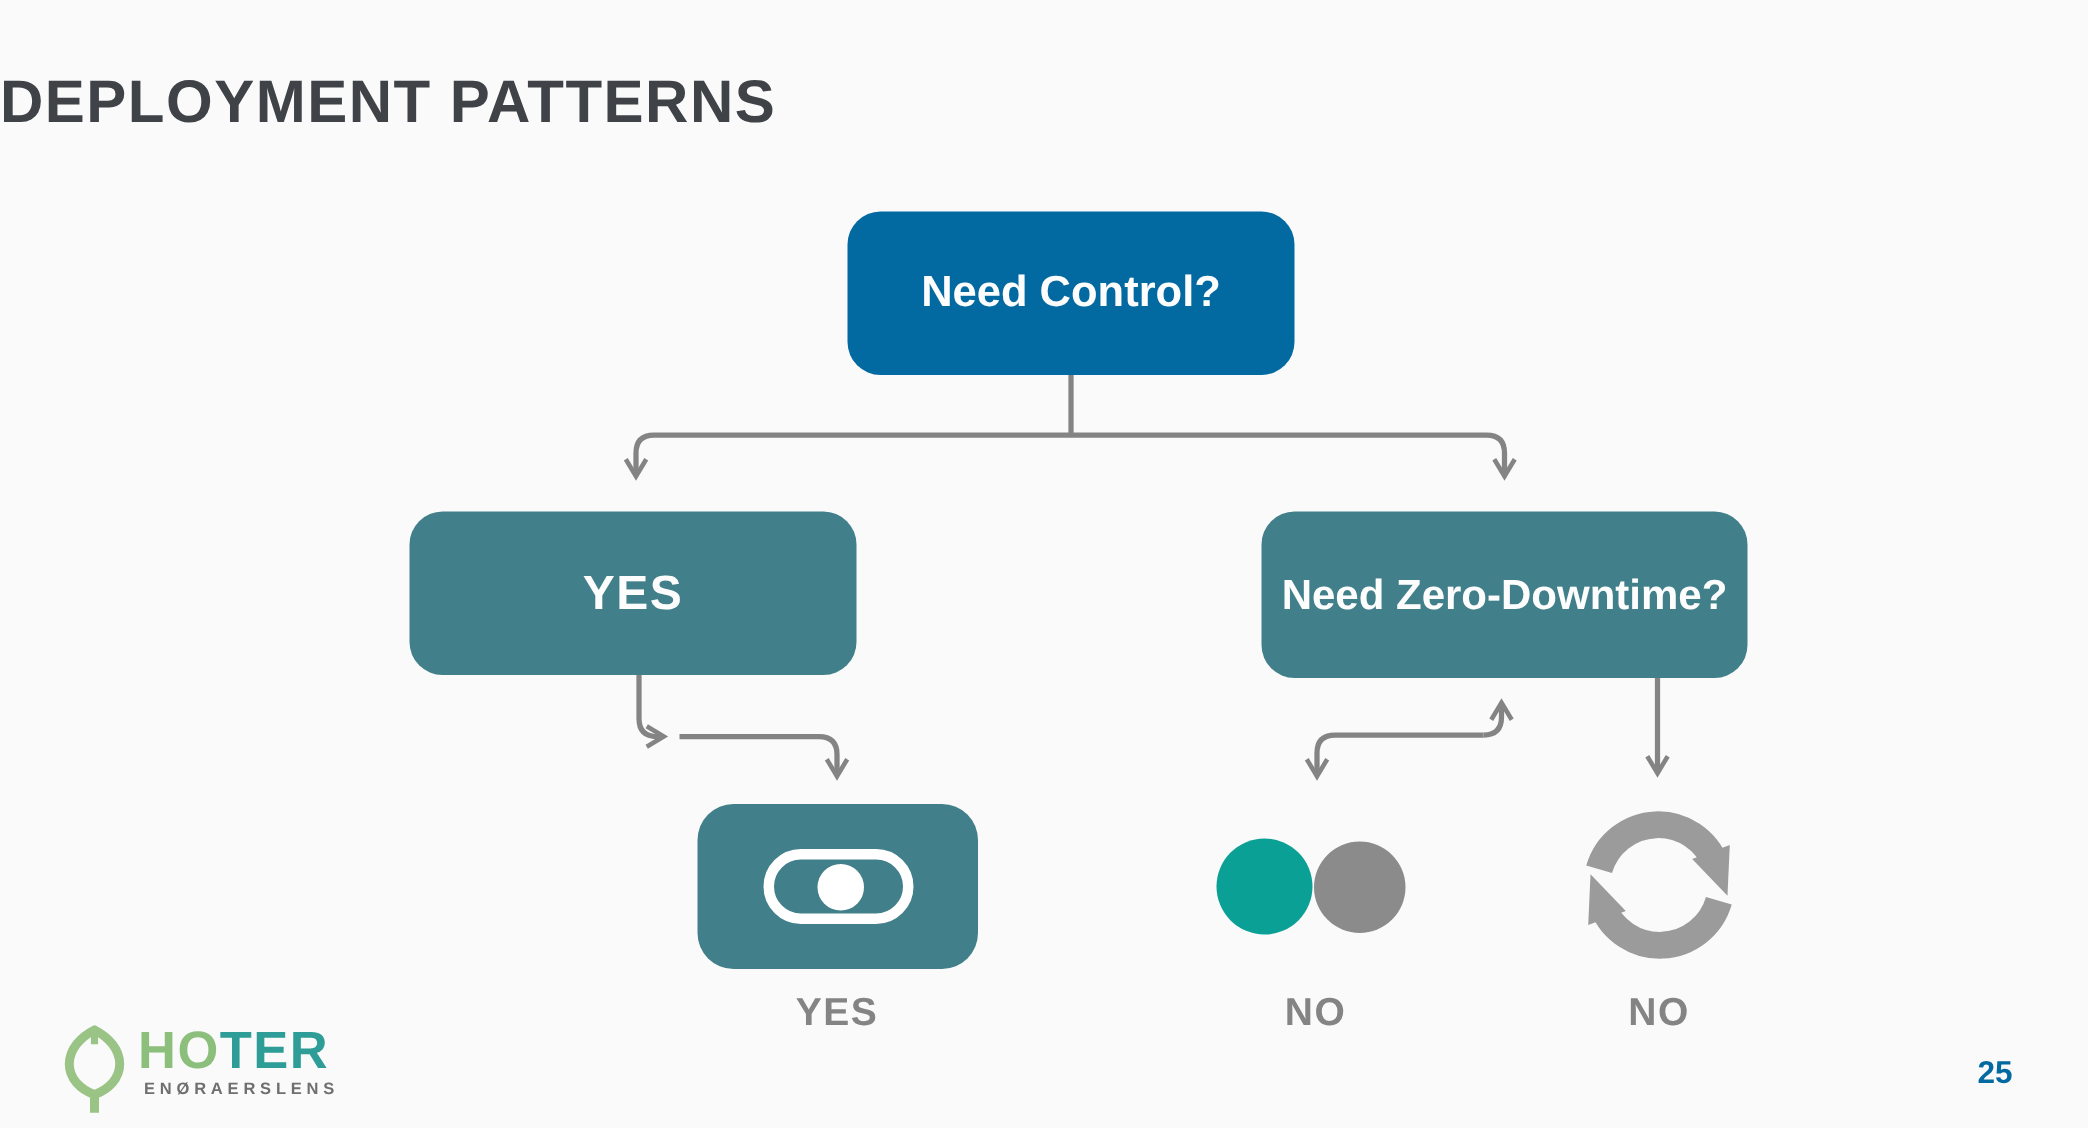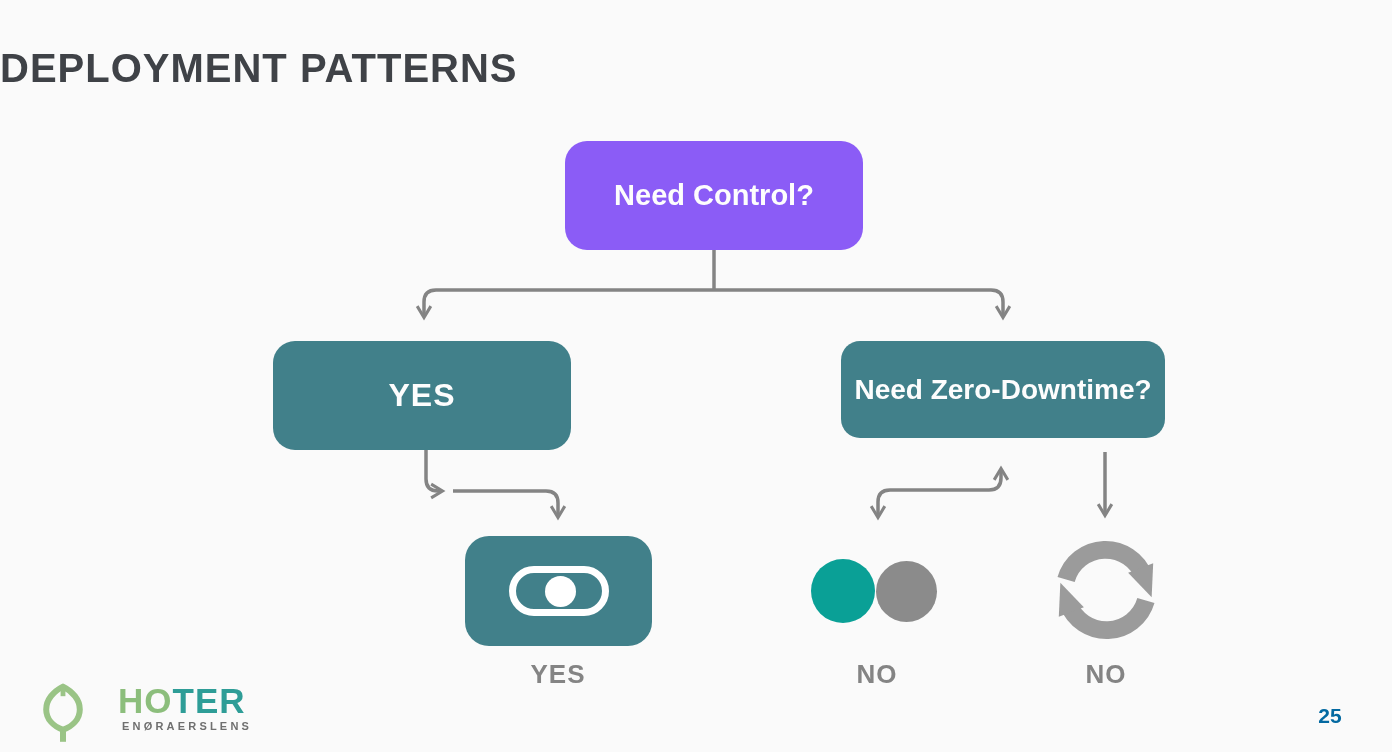--- a/index.html
+++ b/index.html
@@ -30,34 +30,33 @@
     display: flex;
     align-items: center;
     justify-content: center;
     border-radius: 22px;
     color: #FDFDFD;
     font-weight: 700;
     text-align: center;
   }
   .node-root {
     left: 565px; top: 141px; width: 298px; height: 109px;
-    background: #8b5cf6;
+    background: #0369a1;
     font-size: 29px;
   }
   .node-yes {
     left: 273px; top: 341px; width: 298px; height: 109px;
     background: #41808A;
     font-size: 32px;
     letter-spacing: 1px;
   }
   .node-zdt {
-    left: 841px; top: 341px; width: 324px; height: 97px;
+    left: 841px; top: 341px; width: 324px; height: 111px;
     background: #41808A;
     font-size: 28px;
-    border-radius: 19px;
   }
   .node-toggle {
     left: 465px; top: 536px; width: 187px; height: 110px;
     background: #41808A;
     border-radius: 24px;
   }
   .toggle-pill {
     width: 100px; height: 50px;
     border: 7px solid #FFFFFF;
     border-radius: 27px;
@@ -99,21 +98,20 @@
   .connectors, .refresh-icon-svg {
     position: absolute;
   }
   .connectors { left: 0; top: 0; pointer-events: none; }
   .refresh-wrap { position: absolute; left: 1040px; top: 527px; }
   .logo {
     position: absolute;
     left: 36px; top: 683px;
     display: flex;
     align-items: flex-start;
-    gap: 26px;
   }
   .logo-text { margin-left: 2px; }
   .logo-word {
     font-size: 35px;
     font-weight: 800;
     letter-spacing: 1px;
     line-height: 36px;
   }
   .logo-word .p1 { color: #8CBE7C; }
   .logo-word .p2 { color: #2E9D97; }

